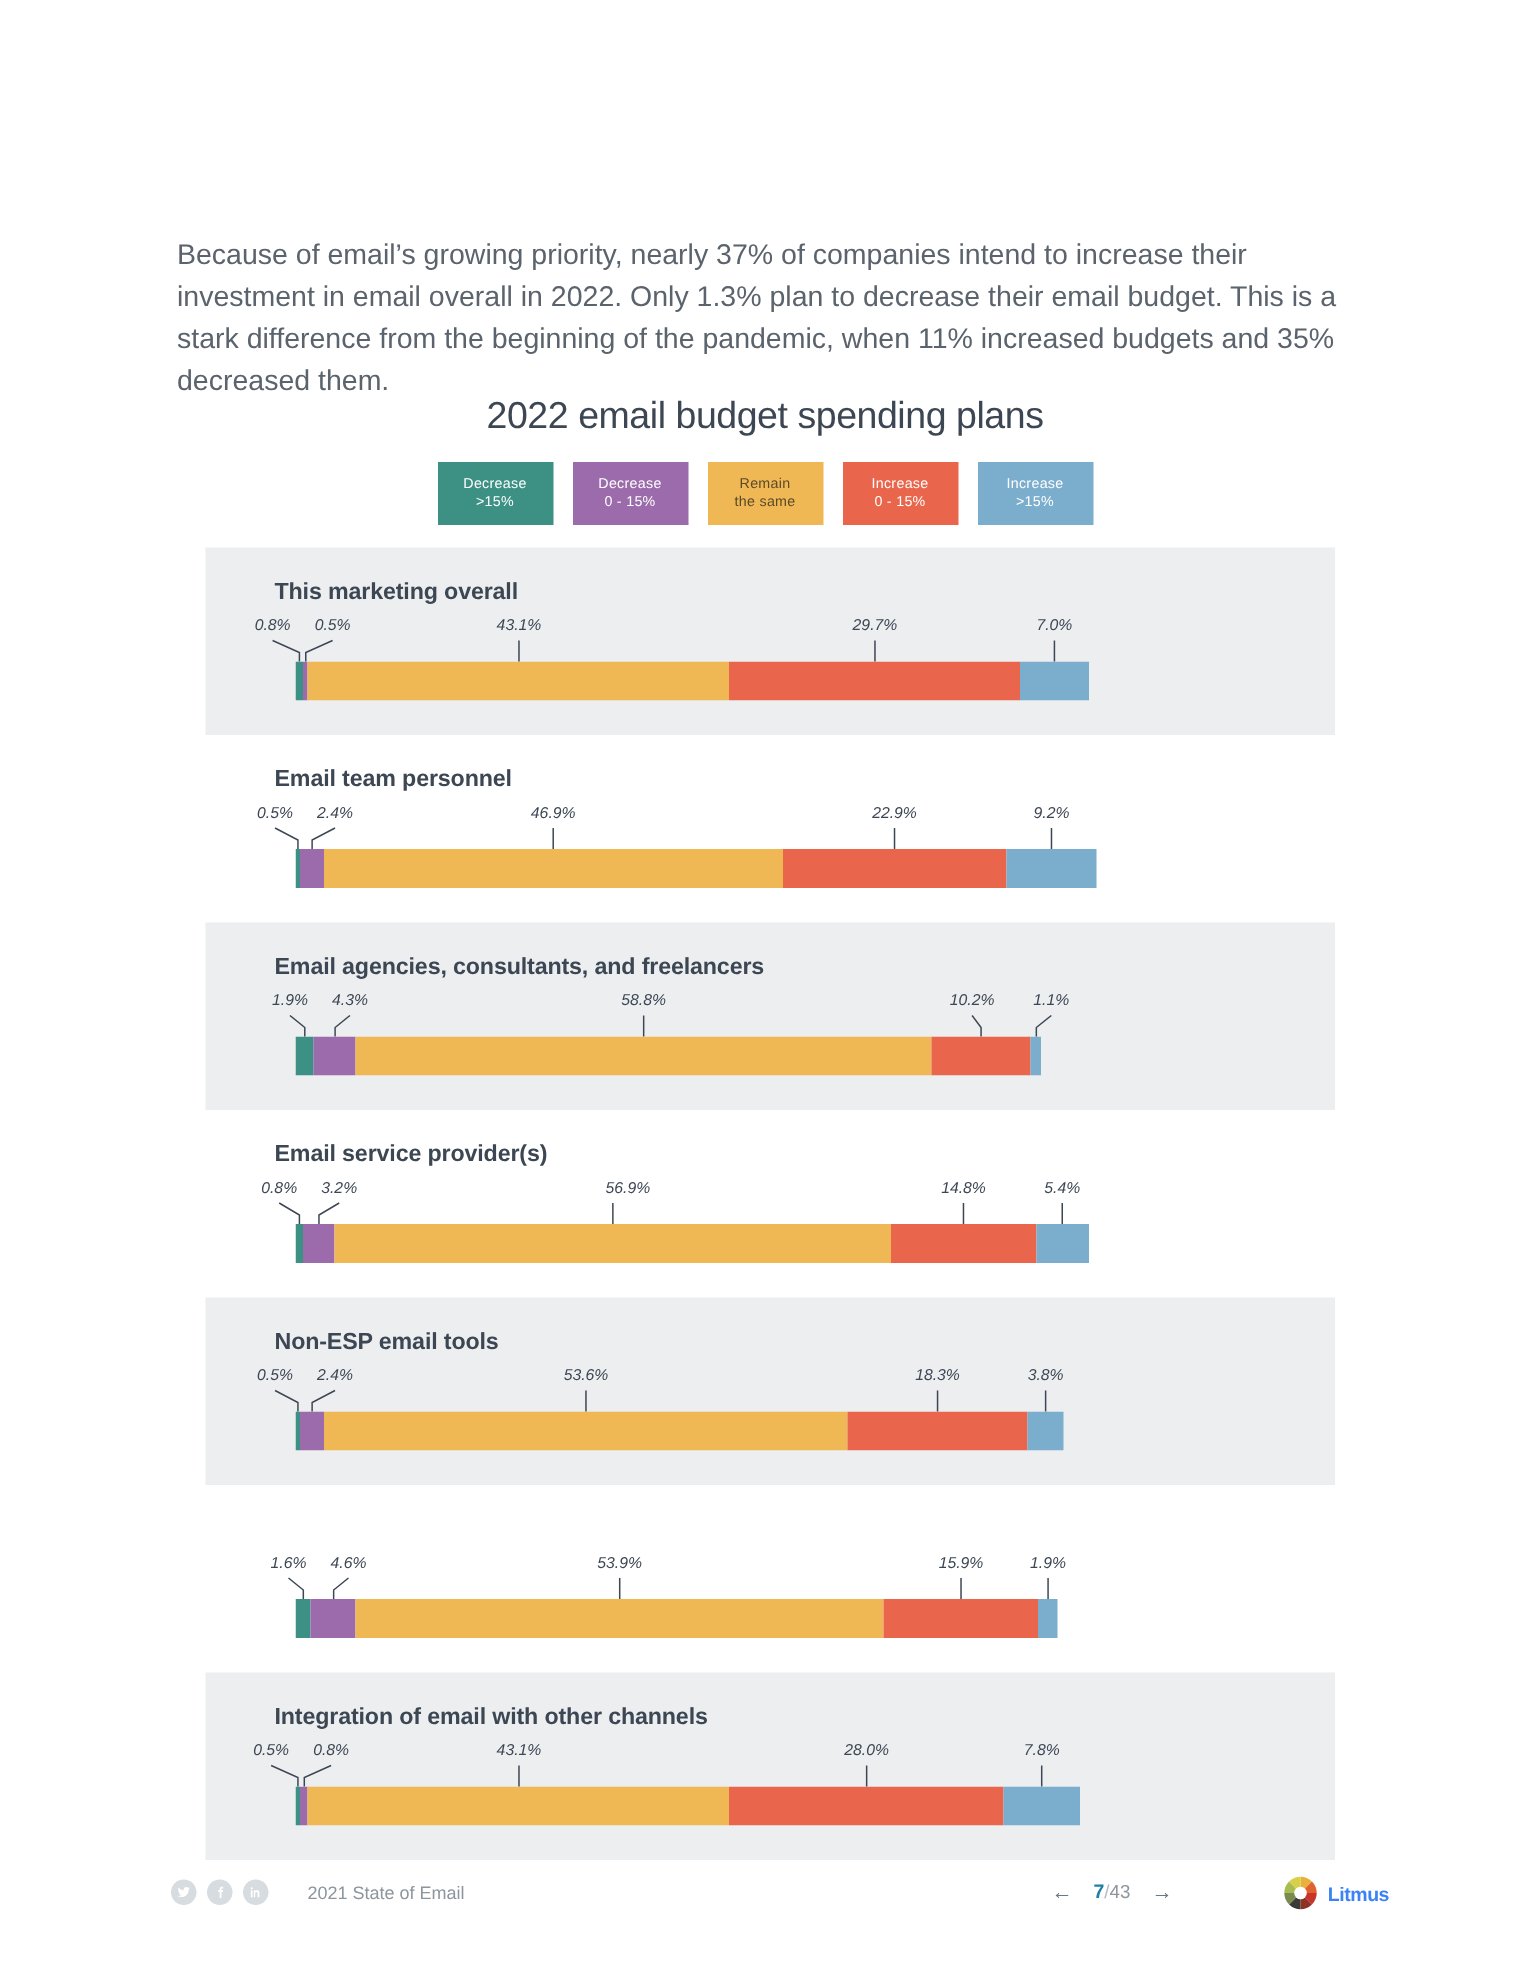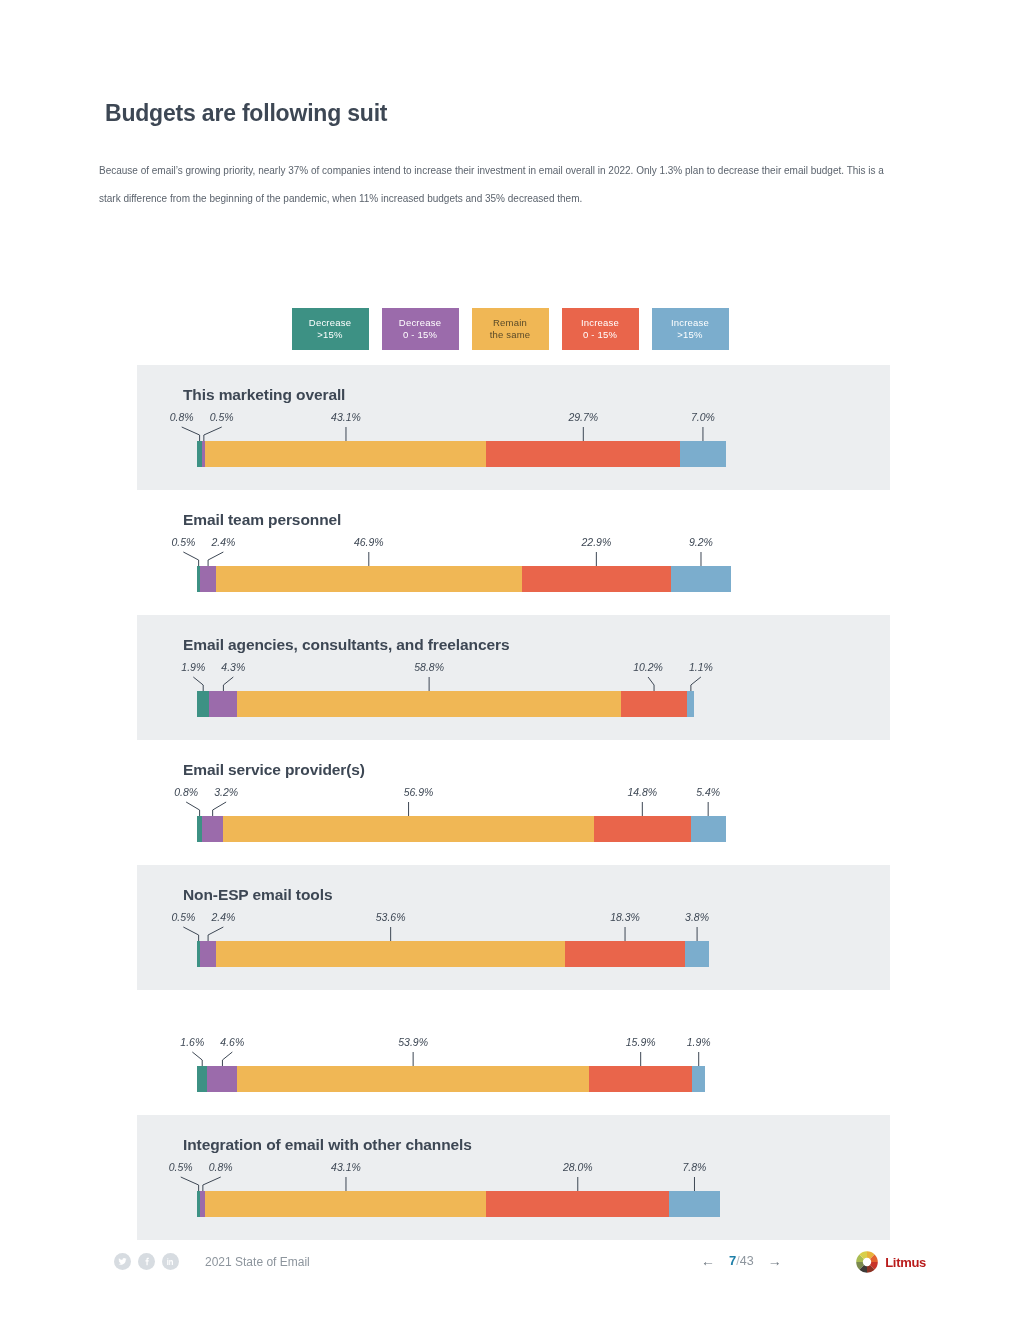--- a/index.html
+++ b/index.html
@@ -11,22 +11,22 @@
   }
   .page { position: relative; width: 1020px; height: 1320px; overflow: hidden; }
 
   
   .headline {
     position: absolute; left: 105px; top: 100px;
     font-size: 23px; font-weight: bold; color: #3d4754;
     letter-spacing: -0.2px;
   }
   .intro {
-    position: absolute; left: 99px; top: 157px; width: 786px;
-    font-size: 10px; line-height: 28px; color: #5b636d;
+    position: absolute; left: 118px; top: 157px; width: 786px;
+    font-size: 19px; line-height: 28px; color: #5b636d;
   }
 
   
   .chart-title {
     position: absolute; left: 0; right: 0; top: 263px;
     text-align: center; font-size: 25px; color: #3d4754;
     letter-spacing: -0.3px;
   }
 
   
@@ -93,30 +93,30 @@
   }
   .pager .arrow { color: #6e7780; font-size: 14px; line-height: 1; }
   .pager .cur { color: #1f7fa8; font-weight: bold; font-size: 13px; }
   .pager .sep { color: #b3b9bf; }
   .pager .total { color: #8d959d; }
   .brand {
     position: absolute; right: -6px; top: 0;
     display: flex; align-items: center; gap: 6px;
   }
   .brand-mark { width: 24px; height: 24px; }
-  .brand-name { font-size: 13px; font-weight: bold; color: #b91c1c; letter-spacing: -0.3px; }
+  .brand-name { font-size: 13px; font-weight: bold; color: #3b82f6; letter-spacing: -0.3px; }
 </style>
 </head>
 <body>
 
 <div class="page">
 
-  <h1 class="headline">Budgets are following suit</h1>
   <p class="intro">Because of email’s growing priority, nearly 37% of companies intend to increase their investment in email overall in 2022. Only 1.3% plan to decrease their email budget. This is a stark difference from the beginning of the pandemic, when 11% increased budgets and 35% decreased them.</p>
 
+  <div class="chart-title">2022 email budget spending plans</div>
 
   <div class="legend">
       <div class="legend-item" style="background: rgb(61, 145, 132); color: rgb(255, 255, 255);">
         <span>Decrease</span>
         <span>&gt;15%</span>
       </div>
       <div class="legend-item" style="background: rgb(155, 107, 171); color: rgb(255, 255, 255);">
         <span>Decrease</span>
         <span>0 - 15%</span>
       </div>

